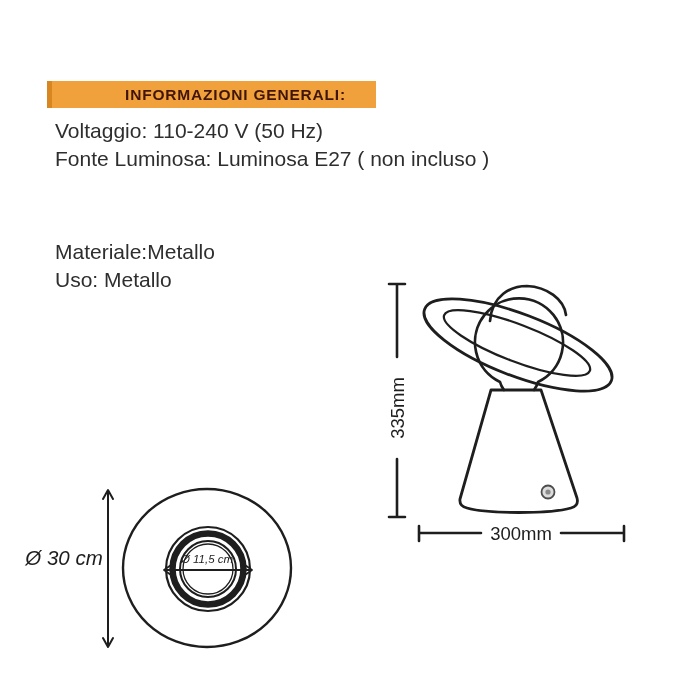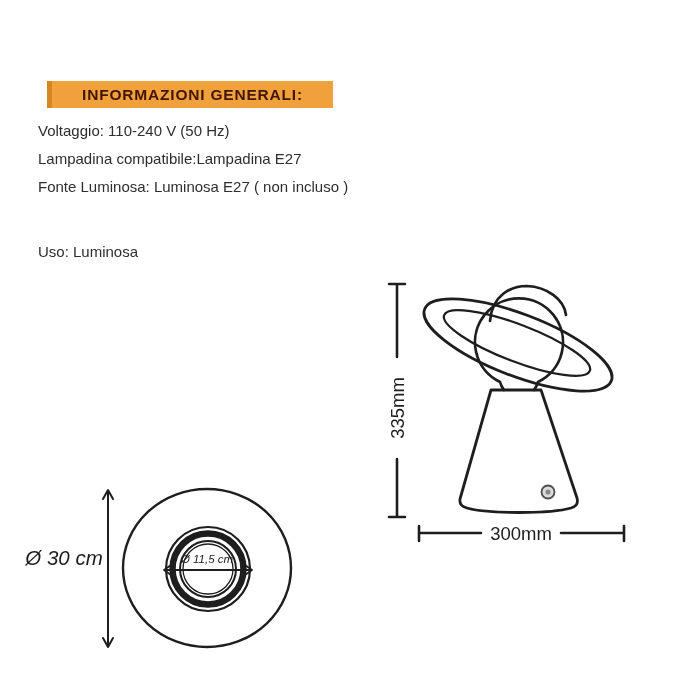--- a/index.html
+++ b/index.html
@@ -10,34 +10,34 @@
     position: relative; overflow: hidden;
   }
   .stage { position: absolute; inset: 0; width: 700px; height: 700px; }
 
   
   .banner {
     position: absolute; left: 47px; top: 81px;
     width: 281px; height: 27px;
     background: var(--banner-bg, #F0A13B);
     border-left: 5px solid var(--banner-edge, #D8861F);
-    display: flex; align-items: center; justify-content: center;
+    display: flex; align-items: center; justify-content: center; padding-left: 43px;
   }
   .banner-title {
     font-size: 15.5px; font-weight: bold;
     letter-spacing: 0.8px;
     color: var(--banner-text, #401508);
     white-space: nowrap;
   }
 
   
   .spec-block {
-    position: absolute; left: 38px;
+    position: absolute; left: 55px;
     color: var(--text, #2E2E2E);
-    font-size: 15px; line-height: 28px;
+    font-size: 21px; line-height: 28px;
     white-space: nowrap;
   }
   .spec-block.electrical { top: 117px; }
   .spec-block.physical   { top: 238px; }
 
   
   svg.lineart { position: absolute; left: 0; top: 0; }
   .ink {
     stroke: var(--ink, #1E1E1E);
     fill: none;
@@ -69,26 +69,26 @@
 <body>
 
 <div class="stage">
 
   <div class="banner">
     <span class="banner-title">INFORMAZIONI GENERALI:</span>
   </div>
 
   <div class="spec-block electrical">
     <div>Voltaggio: 110-240 V (50 Hz)</div>
-    <div>Lampadina compatibile:Lampadina E27</div>
     <div>Fonte Luminosa: Luminosa E27 ( non incluso )</div>
   </div>
 
   <div class="spec-block physical">
-    <div>Uso: Luminosa</div>
+    <div>Materiale:Metallo</div>
+    <div>Uso: Metallo</div>
   </div>
 
   <svg class="lineart" width="700" height="700" viewBox="0 0 700 700">
 
     <g>
 
       <path class="ink" stroke-width="2.7" d="M 504 390 Q 501 386 500 382 A 44 44 0 1 1 538 382 Q 537 386 534 390"></path>
 
       <path class="ink" stroke-width="2.7" d="M 490 321 C 492 295 511 286 527 286 C 547 287 564 299 566 315"></path>
 

